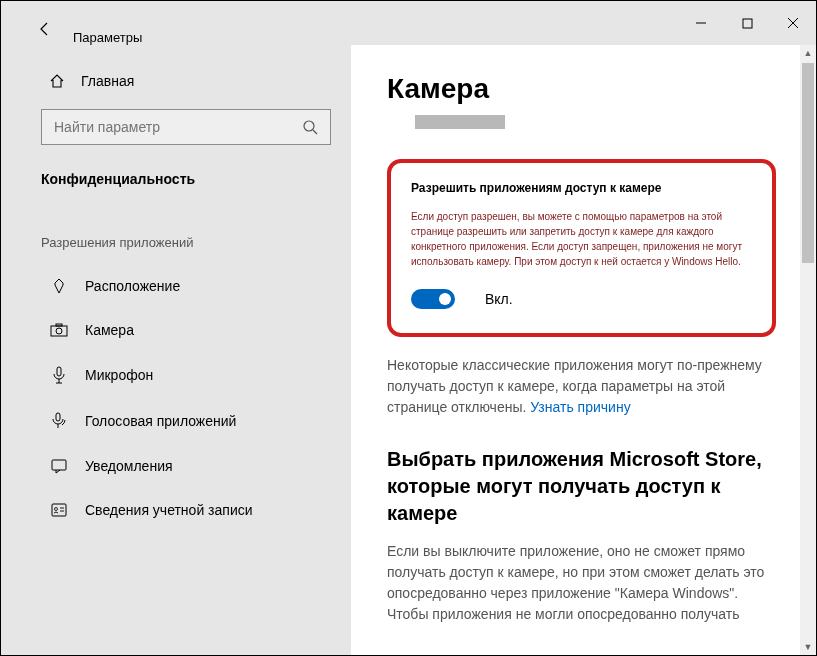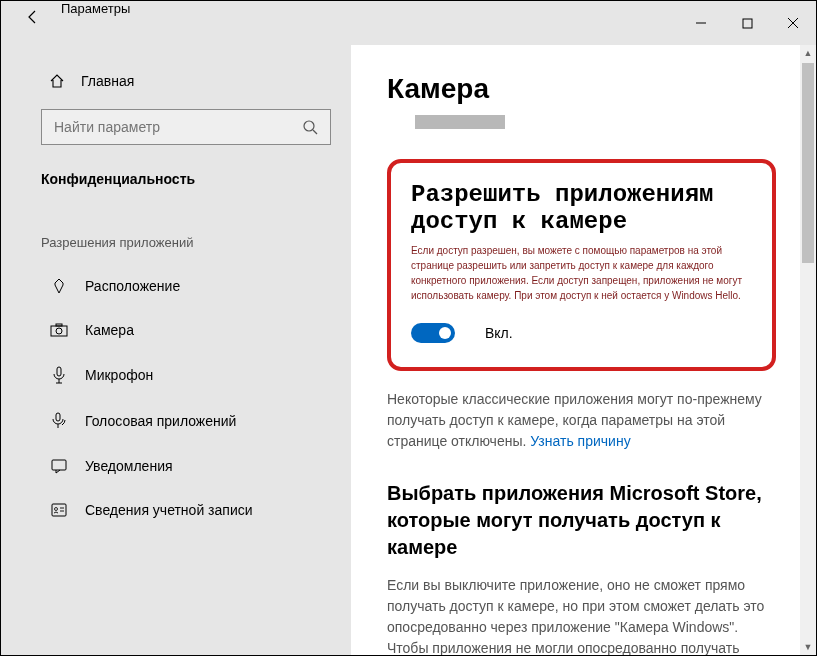--- a/index.html
+++ b/index.html
@@ -9,24 +9,24 @@
       color: #000;
       background: #fff;
       width: 817px;
       height: 656px;
       overflow: hidden;
       border: 1px solid #000;
     }
     .window { display: flex; flex-direction: column; height: 100%; }
     .titlebar {
       display: flex;
-      align-items: flex-start;
+      align-items: flex-end;
       height: 44px;
       background: #e6e6e6;
-      padding-left: 16px;
+      padding-left: 28px;
     }
     .titlebar .back {
       width: 32px; height: 32px;
       display: flex; align-items: center; justify-content: center;
       margin-right: 12px;
     }
     .titlebar .title { font-size: 13px; }
     .winctrls { margin-left: auto; display: flex; }
     .winctrl {
       width: 46px; height: 44px;
@@ -91,21 +91,21 @@
     .gray-strip {
       width: 90px; height: 14px; background: #b8b8b8;
       margin: 4px 0 30px 28px;
     }
     .hlbox {
       border: 4px solid #d2201f;
       border-radius: 14px;
       padding: 18px 20px 24px 20px;
       margin-bottom: 18px;
     }
-    .hlbox h2 { font-size: 24px; font-weight: 600; margin-bottom: 8px; font-family: Liberation Mono, monospace; }
+    .hlbox h2 { font-size: 12px; font-weight: 600; margin-bottom: 14px; }
     .hlbox p { font-size: 10px; color: #7f1d1d; line-height: 1.5; margin-bottom: 20px; }
     .toggle-row { display: flex; align-items: center; gap: 30px; }
     .toggle {
       width: 44px; height: 20px; border-radius: 10px;
       background: #0067c0; position: relative;
     }
     .toggle::after {
       content: ""; position: absolute;
       width: 12px; height: 12px; border-radius: 50%;
       background: #fff; top: 4px; right: 4px;

